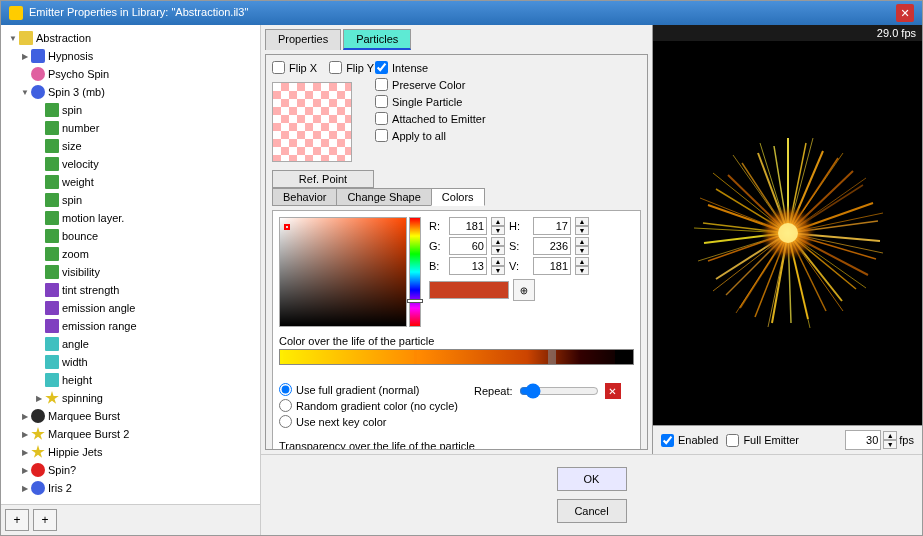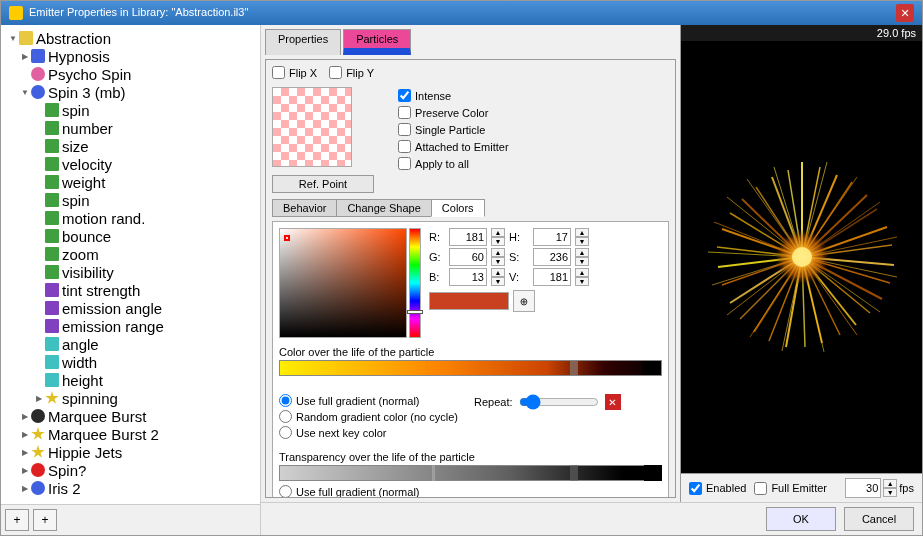--- a/index.html
+++ b/index.html
@@ -96,21 +96,21 @@
 
     .tree-icon {
       width: 14px;
       height: 14px;
       flex-shrink: 0;
       margin-right: 3px;
       border-radius: 1px;
     }
 
     .tree-label {
-      font-size: 15px;
+      font-size: 11px;
       text-align: right;
     }
 
     
     .icon-folder { background: #e8c840; }
     .icon-pink { background: #e060a0; border-radius: 50%; }
     .icon-blue { background: #4060e0; border-radius: 50%; }
     .icon-green { background: #40a040; }
     .icon-cyan { background: #40c0c0; }
     .icon-purple { background: #8040c0; }
@@ -154,39 +154,38 @@
     .tab {
       padding: 3px 12px;
       border: 1px solid #999;
       background: #e0e0e0;
       cursor: pointer;
       font-size: 11px;
       border-bottom: none;
     }
 
     .tab.active {
-      background: #ec4899;
-      border-bottom: 7px solid #1d4ed8;
+      background: #5eead4;
+      border-bottom: 2px solid #1d4ed8;
       z-index: 1;
     }
 
     .panel-content {
       border: 1px solid #999;
       background: #f0f0f0;
       flex: 1;
       padding: 6px;
       overflow-y: auto;
     }
 
     
     .props-header {
       display: flex;
-      gap: 24px;
-      margin-bottom: 6px;
-      align-items: center;
+      gap: 1px;
+      align-items: flex-start;
     }
 
     .particle-preview {
       width: 80px;
       height: 80px;
       background: repeating-conic-gradient(#ffb0b0 0% 25%, #ffffff 0% 50%) 0 0 / 16px 16px;
       border: 1px solid #aaa;
       flex-shrink: 0;
     }
 
@@ -365,21 +364,21 @@
       color: white;
       font-size: 10px;
       cursor: pointer;
       display: flex;
       align-items: center;
       justify-content: center;
     }
 
     
     .right-panel {
-      width: 242px;
+      width: 270px;
       display: flex;
       flex-direction: column;
       background: #000;
       border-left: 1px solid #999;
     }
 
     .fps-display {
       background: #1a1a1a;
       color: white;
       text-align: right;
@@ -503,24 +502,25 @@
     .center-right-row {
       display: flex;
       flex: 1;
       overflow: hidden;
     }
 
     .bottom-bar {
       display: flex;
       border-top: 1px solid #ccc;
       background: #f0f0f0;
-      padding: 4px 8px;
+      padding: 12px 8px;
       gap: 8px;
       align-items: center;
       justify-content: flex-end;
+      flex-direction: column;
     }
   </style>
 </head>
 <body>
 
 <div class="window">
 
   <div class="titlebar">
     <div class="titlebar-left">
       <div class="titlebar-icon"></div>
@@ -584,21 +584,21 @@
           <span class="tree-label">weight</span>
         </div>
         <div class="tree-item indent-2">
           <span class="tree-expand">&nbsp;</span>
           <div class="tree-icon icon-green"></div>
           <span class="tree-label">spin</span>
         </div>
         <div class="tree-item indent-2">
           <span class="tree-expand">&nbsp;</span>
           <div class="tree-icon icon-green"></div>
-          <span class="tree-label">motion rand.</span>
+          <span class="tree-label">motion layer.</span>
         </div>
         <div class="tree-item indent-2">
           <span class="tree-expand">&nbsp;</span>
           <div class="tree-icon icon-green"></div>
           <span class="tree-label">bounce</span>
         </div>
         <div class="tree-item indent-2">
           <span class="tree-expand">&nbsp;</span>
           <div class="tree-icon icon-green"></div>
           <span class="tree-label">zoom</span>

